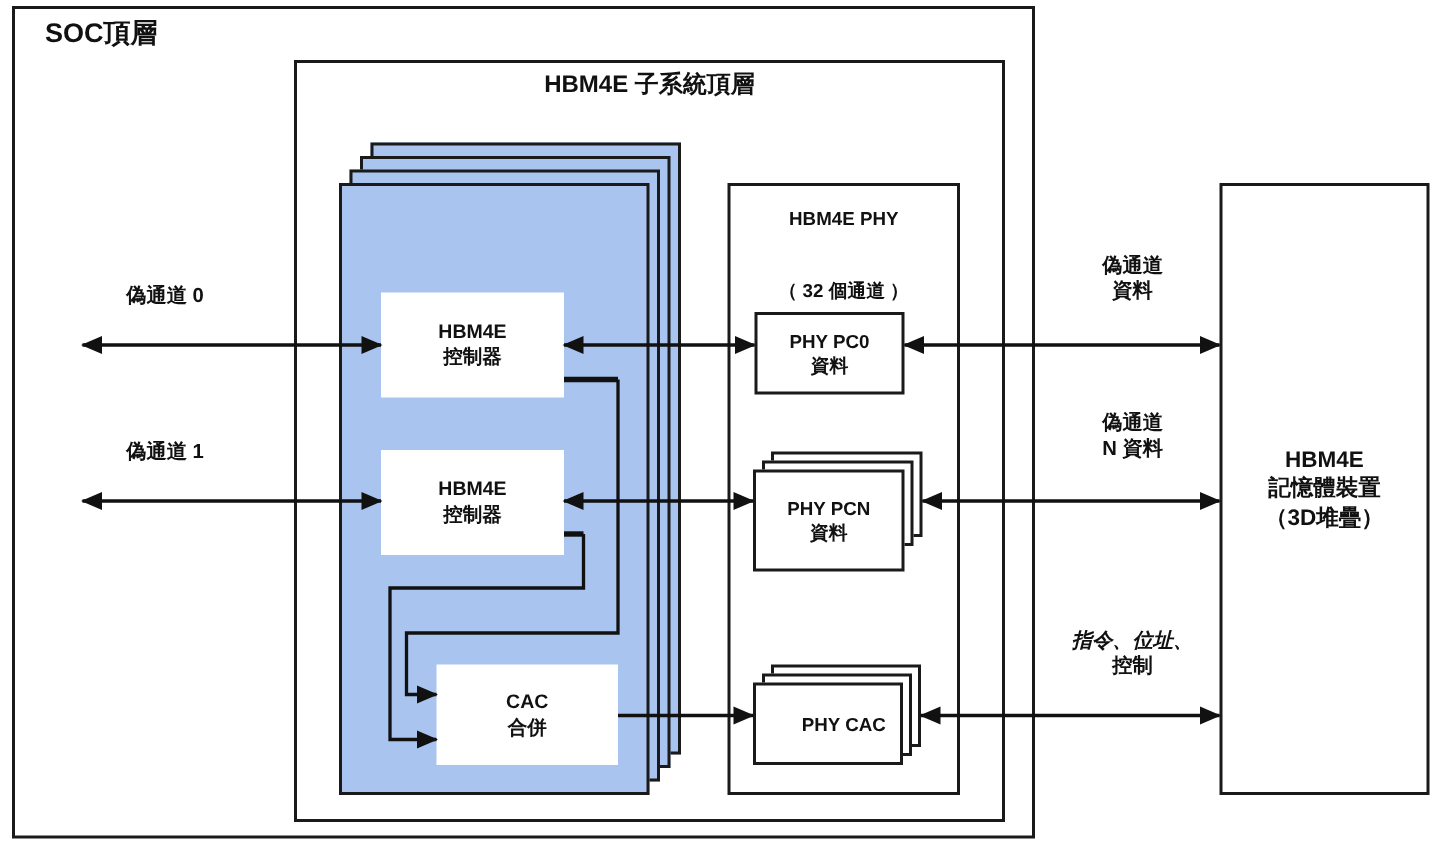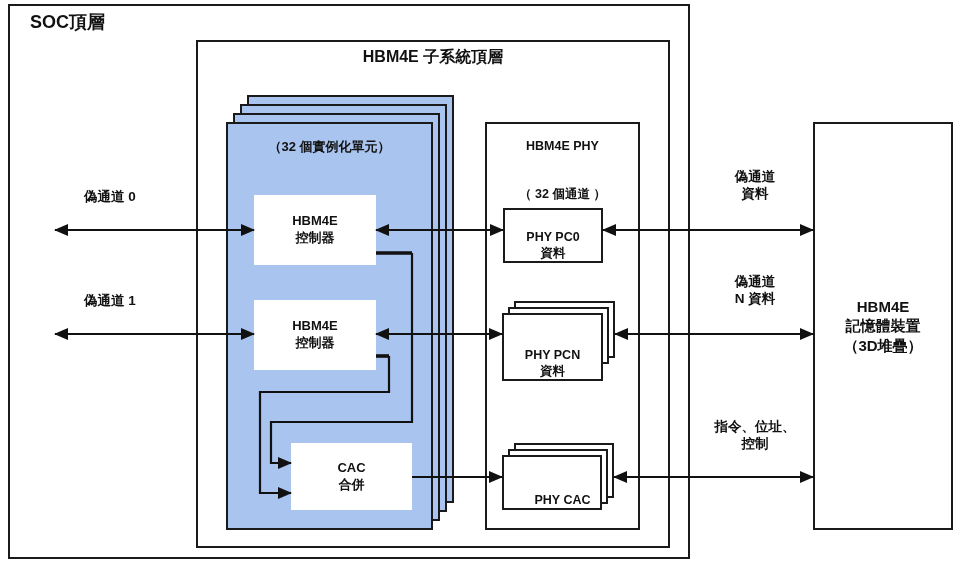--- a/index.html
+++ b/index.html
@@ -10,37 +10,36 @@
   *{box-sizing:border-box;margin:0;padding:0;}
   html,body{width:960px;height:567px;background:var(--background);overflow:hidden;}
   body{font-family:"Liberation Sans","DejaVu Sans",sans-serif;color:#111;position:relative;}
   .box{position:absolute;border:2px solid var(--box-border);background:transparent;}
   .whitebox{position:absolute;background:#fff;}
   .blackbox{position:absolute;border:2px solid var(--box-border);background:#fff;}
   .bluebox{position:absolute;border:2px solid var(--box-border);background:var(--stack-fill);}
   .lbl{position:absolute;font-weight:bold;text-align:center;line-height:1.28;}
   .center-vh{display:flex;flex-direction:column;align-items:center;justify-content:center;}
   svg.wires{position:absolute;left:0;top:0;width:960px;height:567px;pointer-events:none;z-index:30;}
-  .z10{z-index:10;} .z12{z-index:12;} .z14{z-index:14;} .z16{z-index:16;justify-content:flex-end;} .z20{z-index:20;}
+  .z10{z-index:10;} .z12{z-index:12;} .z14{z-index:14;} .z16{z-index:16;} .z20{z-index:20;}
 </style>
 </head>
 <body>
 
 <div class="box" style="left:8px;top:4px;width:682px;height:555px;"></div>
 <div class="lbl" style="left:30px;top:11px;width:120px;font-size:18px;text-align:left;">SOC頂層</div>
 
 <div class="box" style="left:196px;top:40px;width:474px;height:508px;"></div>
 <div class="lbl" style="left:196px;top:47px;width:474px;font-size:16px;">HBM4E 子系統頂層</div>
 
 <div class="bluebox z10" style="left:247px;top:95px;width:207px;height:408px;"></div>
 <div class="bluebox z10" style="left:240px;top:104px;width:207px;height:408px;"></div>
 <div class="bluebox z10" style="left:233px;top:113px;width:207px;height:408px;"></div>
 <div class="bluebox z12" style="left:226px;top:122px;width:207px;height:408px;"></div>
 <div class="lbl z14" style="left:226px;top:139px;width:207px;font-size:13px;">
-  <span style="display:block;">（32 個實例化單元）</span>
 </div>
 
 <div class="whitebox lbl center-vh z14" style="left:254px;top:195px;width:122px;height:70px;font-size:13px;">
   <span style="display:block;">HBM4E</span>
   <span style="display:block;">控制器</span>
 </div>
 <div class="whitebox lbl center-vh z14" style="left:254px;top:300px;width:122px;height:70px;font-size:13px;">
   <span style="display:block;">HBM4E</span>
   <span style="display:block;">控制器</span>
 </div>
@@ -84,21 +83,21 @@
 
 <div class="lbl z20" style="left:700px;top:168px;width:110px;font-size:13.5px;">
   <span style="display:block;">偽通道</span>
   <span style="display:block;">資料</span>
 </div>
 <div class="lbl z20" style="left:700px;top:273px;width:110px;font-size:13.5px;">
   <span style="display:block;">偽通道</span>
   <span style="display:block;">N 資料</span>
 </div>
 <div class="lbl z20" style="left:693px;top:418px;width:124px;font-size:13.5px;">
-  <span style="display:block;">指令、位址、</span>
+  <span style="display:block;font-style:italic;">指令、位址、</span>
   <span style="display:block;">控制</span>
 </div>
 
 <svg class="wires" viewBox="0 0 960 567">
   <defs>
     <marker id="mR" markerUnits="userSpaceOnUse" markerWidth="16" markerHeight="14" refX="14" refY="7" orient="auto">
       <path d="M1,1 L15,7 L1,13 Z" fill="#111"></path>
     </marker>
     <marker id="mL" markerUnits="userSpaceOnUse" markerWidth="16" markerHeight="14" refX="2" refY="7" orient="auto">
       <path d="M15,1 L1,7 L15,13 Z" fill="#111"></path>

